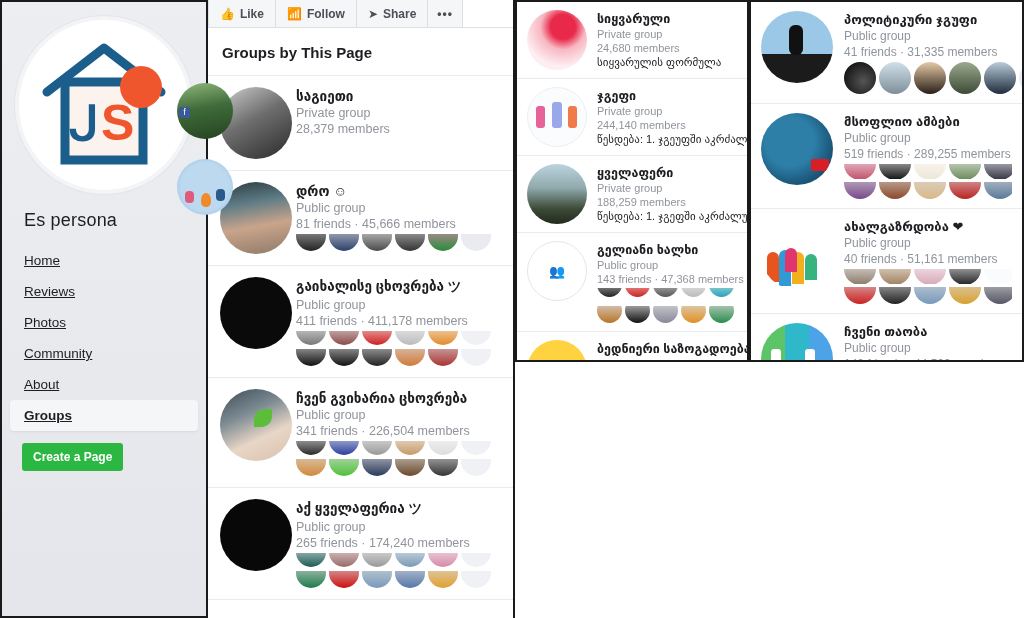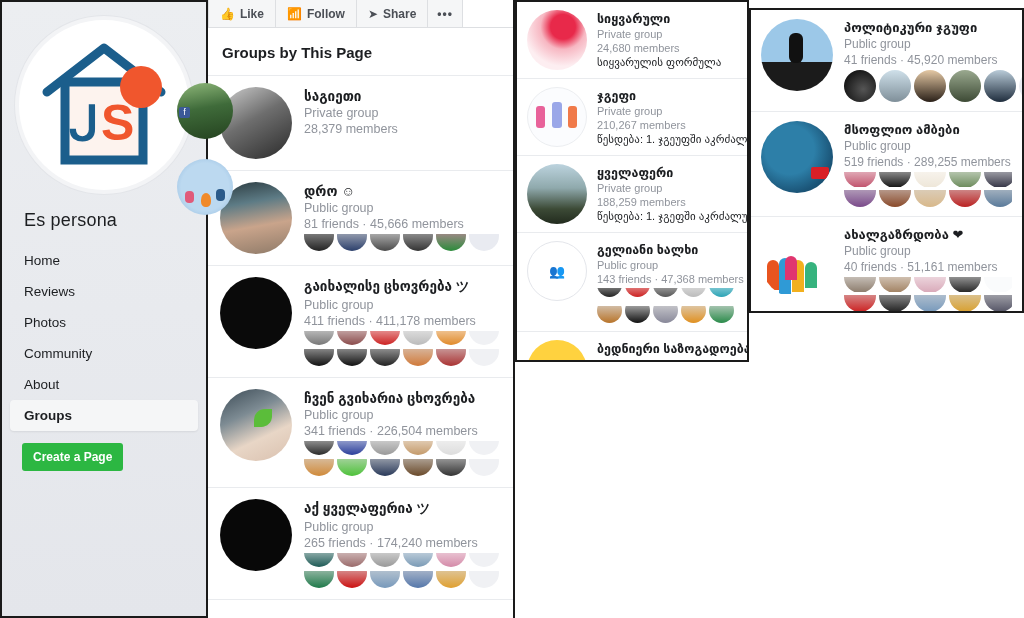--- a/index.html
+++ b/index.html
@@ -30,21 +30,21 @@
     position: relative;
   }
   .logo-svg { width: 150px; height: 150px; }
   .page-name {
     margin: 16px 0 0 22px;
     font-size: 18px; color: #1c1e21; font-weight: 400; letter-spacing: .2px;
   }
   .nav-list { margin-top: 14px; padding: 0 8px; }
   .nav-item {
     font-size: 13.5px; color: #1c1e21; padding: 8px 14px;
-    border-radius: 4px; cursor: pointer;
+    border-radius: 4px; cursor: pointer; text-decoration: underline;
   }
   .nav-item.active {
     background: #f5f6f7; font-weight: bold;
     box-shadow: 0 1px 2px rgba(0,0,0,.08);
   }
   .create-page-btn {
     margin: 12px 0 0 20px; display: inline-block;
     background: #2cb742; color: #fff; font-weight: bold;
     font-size: 12px; padding: 7px 11px; border: none; border-radius: 3px;
     cursor: pointer;
@@ -65,21 +65,21 @@
   .action-btn .gl { font-size: 12px; color: #4b4f56; }
   .action-btn.more { letter-spacing: 1px; padding: 0 9px; }
 
   
   .card-title {
     font-size: 15px; font-weight: bold; color: #1c1e21;
     padding: 16px 14px 14px; border-bottom: 1px solid #e9ebee;
     background: #fff;
   }
   .group-row {
-    display: flex; gap: 12px; padding: 11px 12px;
+    display: flex; gap: 4px; padding: 11px 12px;
     border-bottom: 1px solid #e9ebee; background: #fff;
     align-items: flex-start; cursor: pointer;
   }
   .g-thumb {
     flex: 0 0 auto; border-radius: 50%;
     background-size: cover; background-position: center;
     overflow: hidden; position: relative;
   }
   .g-body { min-width: 0; flex: 1; padding-top: 1px; }
   .g-name {
@@ -109,21 +109,21 @@
 
   
   #panel-3 { left: 515px; top: 0; width: 234px; height: 362px; border: 2px solid #1a1a1a; }
   #panel-3 .g-thumb { width: 60px; height: 60px; }
   #panel-3 .group-row { padding: 8px 10px; gap: 10px; }
   #panel-3 .g-name { font-size: 12.5px; }
   #panel-3 .g-meta, #panel-3 .g-desc { font-size: 11px; }
   #panel-3 .face { width: 25px; height: 25px; }
 
   
-  #panel-4 { left: 749px; top: 8px; width: 275px; height: 305px; border: 2px solid #1a1a1a; }
+  #panel-4 { left: 749px; top: 0; width: 275px; height: 362px; border: 2px solid #1a1a1a; }
   #panel-4 .g-thumb { width: 72px; height: 72px; }
   #panel-4 .group-row { padding: 9px 10px; gap: 11px; }
   #panel-4 .g-name { font-size: 13px; }
   #panel-4 .g-meta { font-size: 12px; }
   #panel-4 .face { width: 32px; height: 32px; }
 
   
   #panel-5 {
     left: 521px; top: 368px; width: 400px; height: 250px;
     border: 3px solid #23e515; background: #fff; display: flex;
@@ -323,21 +323,21 @@
 
     <div class="group-row">
       <div class="g-thumb" style="background:#fbfcfe;border:1px solid #eceef1;position:relative;">
         <div style="position:absolute;left:8px;top:18px;width:9px;height:22px;background:#e8629a;border-radius:3px;"></div>
         <div style="position:absolute;left:24px;top:14px;width:10px;height:26px;background:#9aa7e8;border-radius:3px;"></div>
         <div style="position:absolute;left:40px;top:18px;width:9px;height:22px;background:#f07a4a;border-radius:3px;"></div>
       </div>
       <div class="g-body">
         <div class="g-name">ჯგეფი</div>
         <div class="g-meta">Private group</div>
-        <div class="g-meta">210,267 members</div>
+        <div class="g-meta">244,140 members</div>
         <div class="g-desc">წესდება: 1. ჯგეუფში აკრძალულია ეცენ</div>
       </div>
     </div>
 
     <div class="group-row">
       <div class="g-thumb" style="background:linear-gradient(180deg,#bcd3de 0%,#8fa9ac 40%,#3c4a36 75%,#222b1e 100%);"></div>
       <div class="g-body">
         <div class="g-name">ყველაფერი</div>
         <div class="g-meta">Private group</div>
         <div class="g-meta">188,259 members</div>
@@ -387,21 +387,21 @@
   </div>
 
   <div class="panel bordered" id="panel-4">
     <div class="group-row">
       <div class="g-thumb" style="background:linear-gradient(180deg,#9cc8e8 0 60%,#1b1b1b 60%);position:relative;">
         <div style="position:absolute;left:28px;top:14px;width:14px;height:30px;background:#111;border-radius:6px;"></div>
       </div>
       <div class="g-body">
         <div class="g-name">პოლიტიკური ჯგუფი</div>
         <div class="g-meta">Public group</div>
-        <div class="g-meta">41 friends · 45,920 members</div>
+        <div class="g-meta">41 friends · 31,335 members</div>
         <div class="facepile">
           <div class="face" style="background:radial-gradient(circle at 60% 60%,#555,#000)"></div>
           <div class="face" style="background:linear-gradient(#cfe0ea,#7f8f99)"></div>
           <div class="face" style="background:linear-gradient(#e5c9a5,#2a2018)"></div>
           <div class="face" style="background:linear-gradient(#9aa98f,#3d4a35)"></div>
           <div class="face" style="background:linear-gradient(#b9cbd8,#1f2d3d)"></div>
           <div class="face plus">+36</div>
         </div>
       </div>
     </div>

